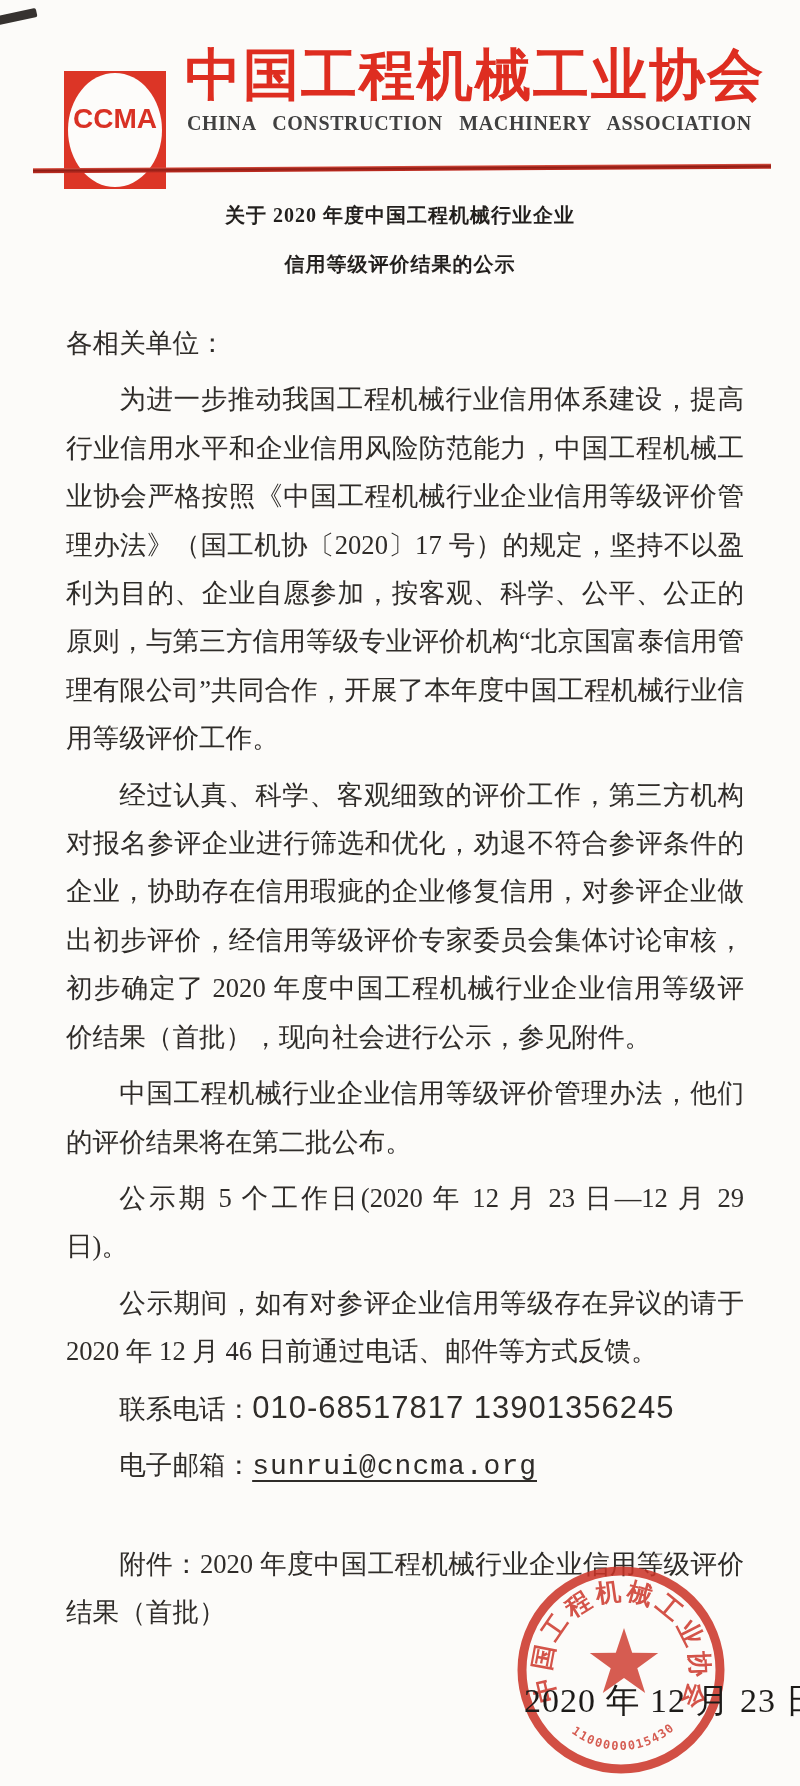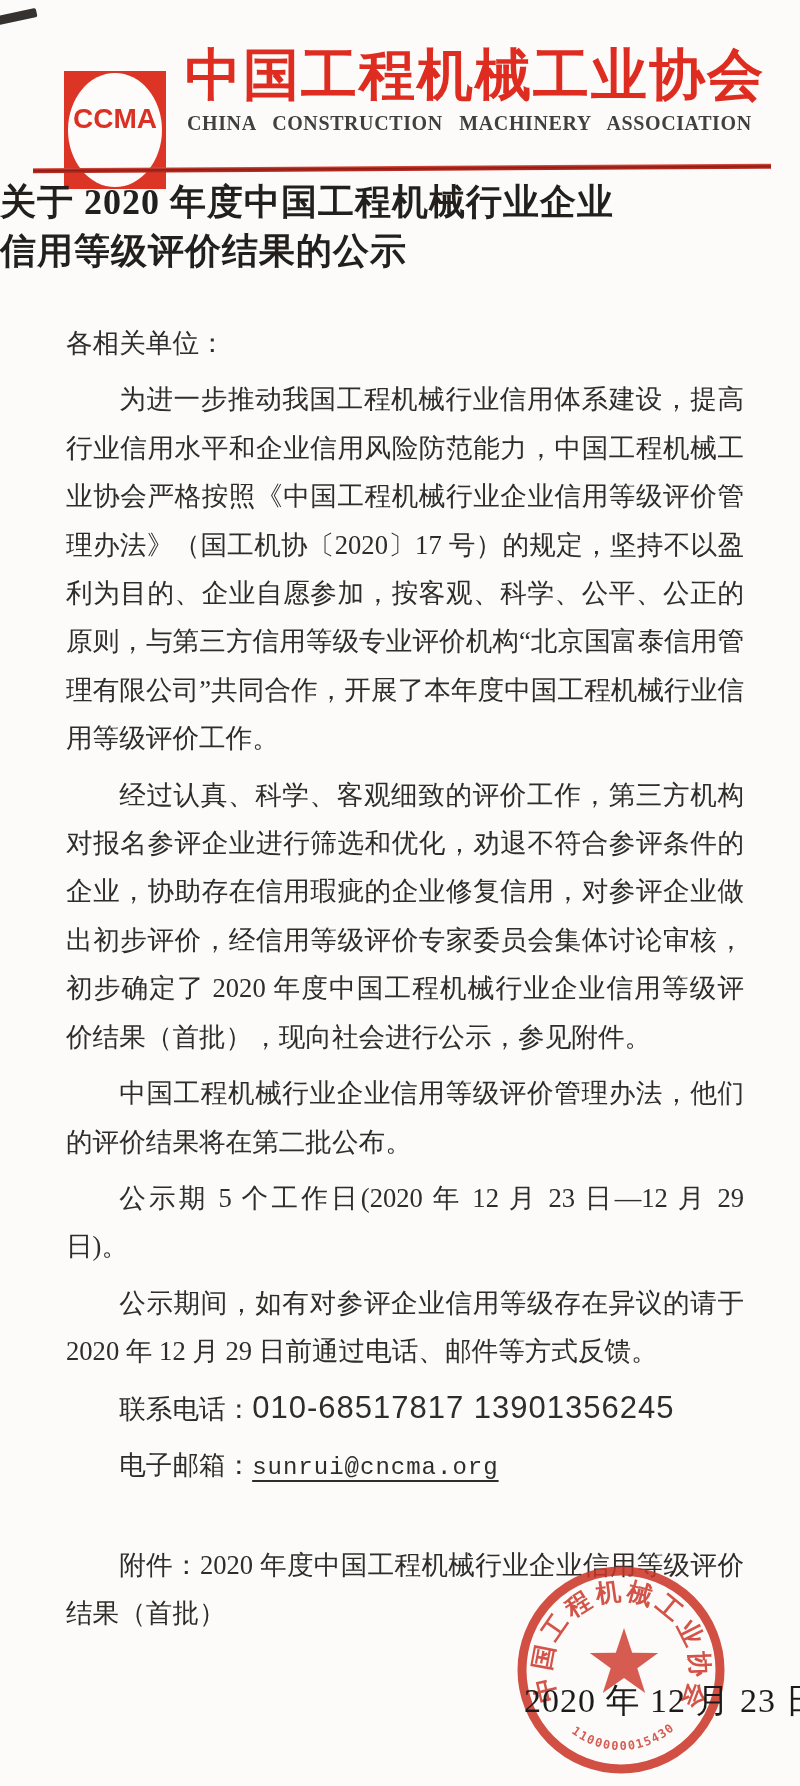--- a/index.html
+++ b/index.html
@@ -43,37 +43,37 @@
     font-size:20px;font-weight:bold;color:#404040;
     letter-spacing:.6px;word-spacing:11px;white-space:nowrap;
   }
   .rule{
     position:absolute;left:33px;top:166px;width:738px;height:5px;
     background:linear-gradient(to bottom,#e05243 0%,#8e1d15 45%,#c22d22 100%);
     transform:rotate(-0.35deg);
   }
   
   .title{
-    position:absolute;left:0;top:178px;width:100%;
-    text-align:left;font-size:36px;font-weight:bold;color:#221f1d;
+    position:absolute;left:0;top:191px;width:100%;
+    text-align:center;font-size:20px;font-weight:bold;color:#221f1d;
     line-height:49px;letter-spacing:1px;
   }
   
   .body{
     position:absolute;left:58px;top:311px;width:694px;
     font-size:26.6px;line-height:48.4px;
     text-align:justify;
   }
   .body p{margin:8px;padding:0;}
   .body p.ind{text-indent:2em;}
   .contact{ text-indent:2em; }
   .phone-val{font-family:"Liberation Sans","DejaVu Sans",sans-serif;font-size:31px;letter-spacing:1px;}
   .email-val{
     font-family:"Liberation Mono","DejaVu Sans Mono",monospace;
-    font-size:24px;letter-spacing:1px;
+    font-size:28px;letter-spacing:1px;
     text-decoration:underline;text-underline-offset:6px;text-decoration-thickness:2px;
   }
   .attach{ text-indent:2em; margin-top:48.4px !important; }
   
   .seal{
     position:absolute;left:513px;top:1562px;width:216px;height:216px;z-index:4;
     opacity:.93;
   }
   .date{
     position:absolute;left:524px;top:1678px;z-index:5;
@@ -99,21 +99,21 @@
     <div>关于 2020 年度中国工程机械行业企业</div>
     <div>信用等级评价结果的公示</div>
   </div>
 
   <div class="body">
     <p>各相关单位：</p>
     <p class="ind">为进一步推动我国工程机械行业信用体系建设，提高行业信用水平和企业信用风险防范能力，中国工程机械工业协会严格按照《中国工程机械行业企业信用等级评价管理办法》（国工机协〔2020〕17 号）的规定，坚持不以盈利为目的、企业自愿参加，按客观、科学、公平、公正的原则，与第三方信用等级专业评价机构“北京国富泰信用管理有限公司”共同合作，开展了本年度中国工程机械行业信用等级评价工作。</p>
     <p class="ind">经过认真、科学、客观细致的评价工作，第三方机构对报名参评企业进行筛选和优化，劝退不符合参评条件的企业，协助存在信用瑕疵的企业修复信用，对参评企业做出初步评价，经信用等级评价专家委员会集体讨论审核，初步确定了 2020 年度中国工程机械行业企业信用等级评价结果（首批），现向社会进行公示，参见附件。</p>
     <p class="ind">中国工程机械行业企业信用等级评价管理办法，他们的评价结果将在第二批公布。</p>
     <p class="ind">公示期 5 个工作日(2020 年 12 月 23 日—12 月 29 日)。</p>
-    <p class="ind">公示期间，如有对参评企业信用等级存在异议的请于 2020 年 12 月 29 日前通过电话、邮件等方式反馈。</p>
+    <p class="ind">公示期间，如有对参评企业信用等级存在异议的请于 2020 年 12 月 46 日前通过电话、邮件等方式反馈。</p>
 
     <p class="contact"><span>联系电话：</span><span class="phone-val">010-68517817  13901356245</span></p>
     <p class="contact"><span>电子邮箱：</span><span class="email-val">sunrui@cncma.org</span></p>
 
     <p class="attach">附件：2020 年度中国工程机械行业企业信用等级评价结果（首批）</p>
   </div>
 
   <svg class="seal" viewBox="0 0 216 216">
     <circle cx="108" cy="108" r="99" fill="none" stroke="#cb3326" stroke-width="9" opacity="0.92"></circle>
     <defs>

